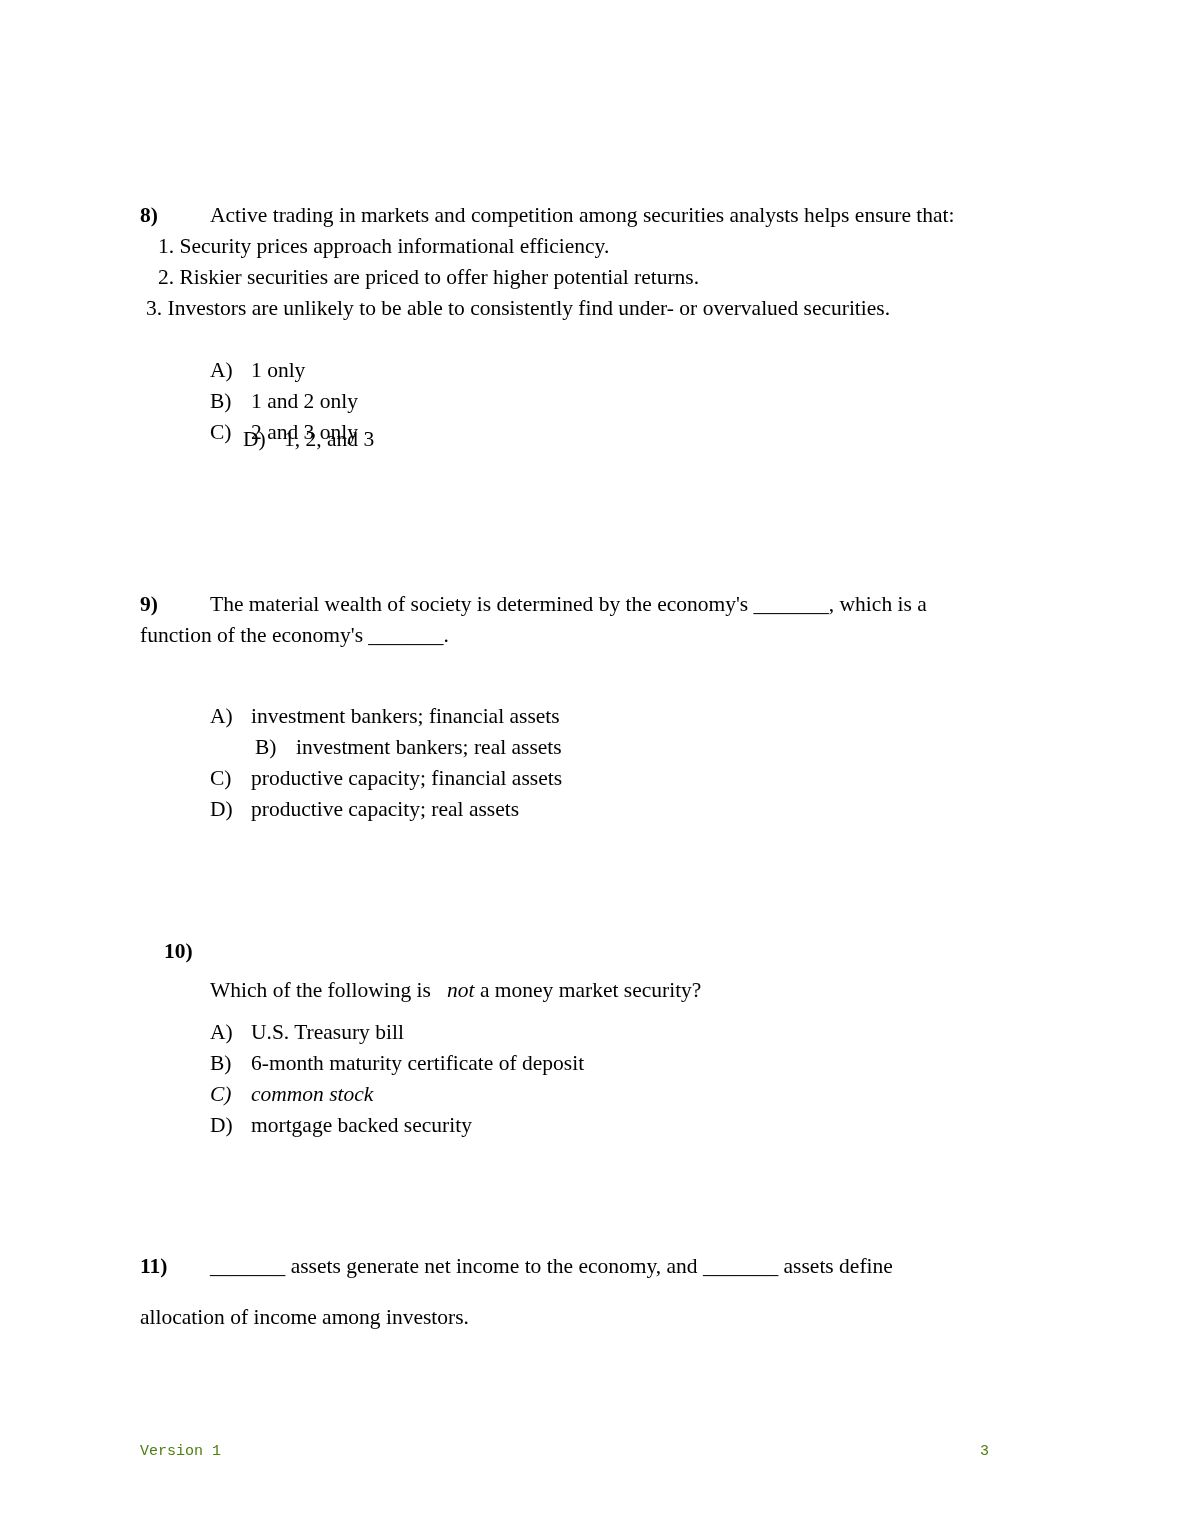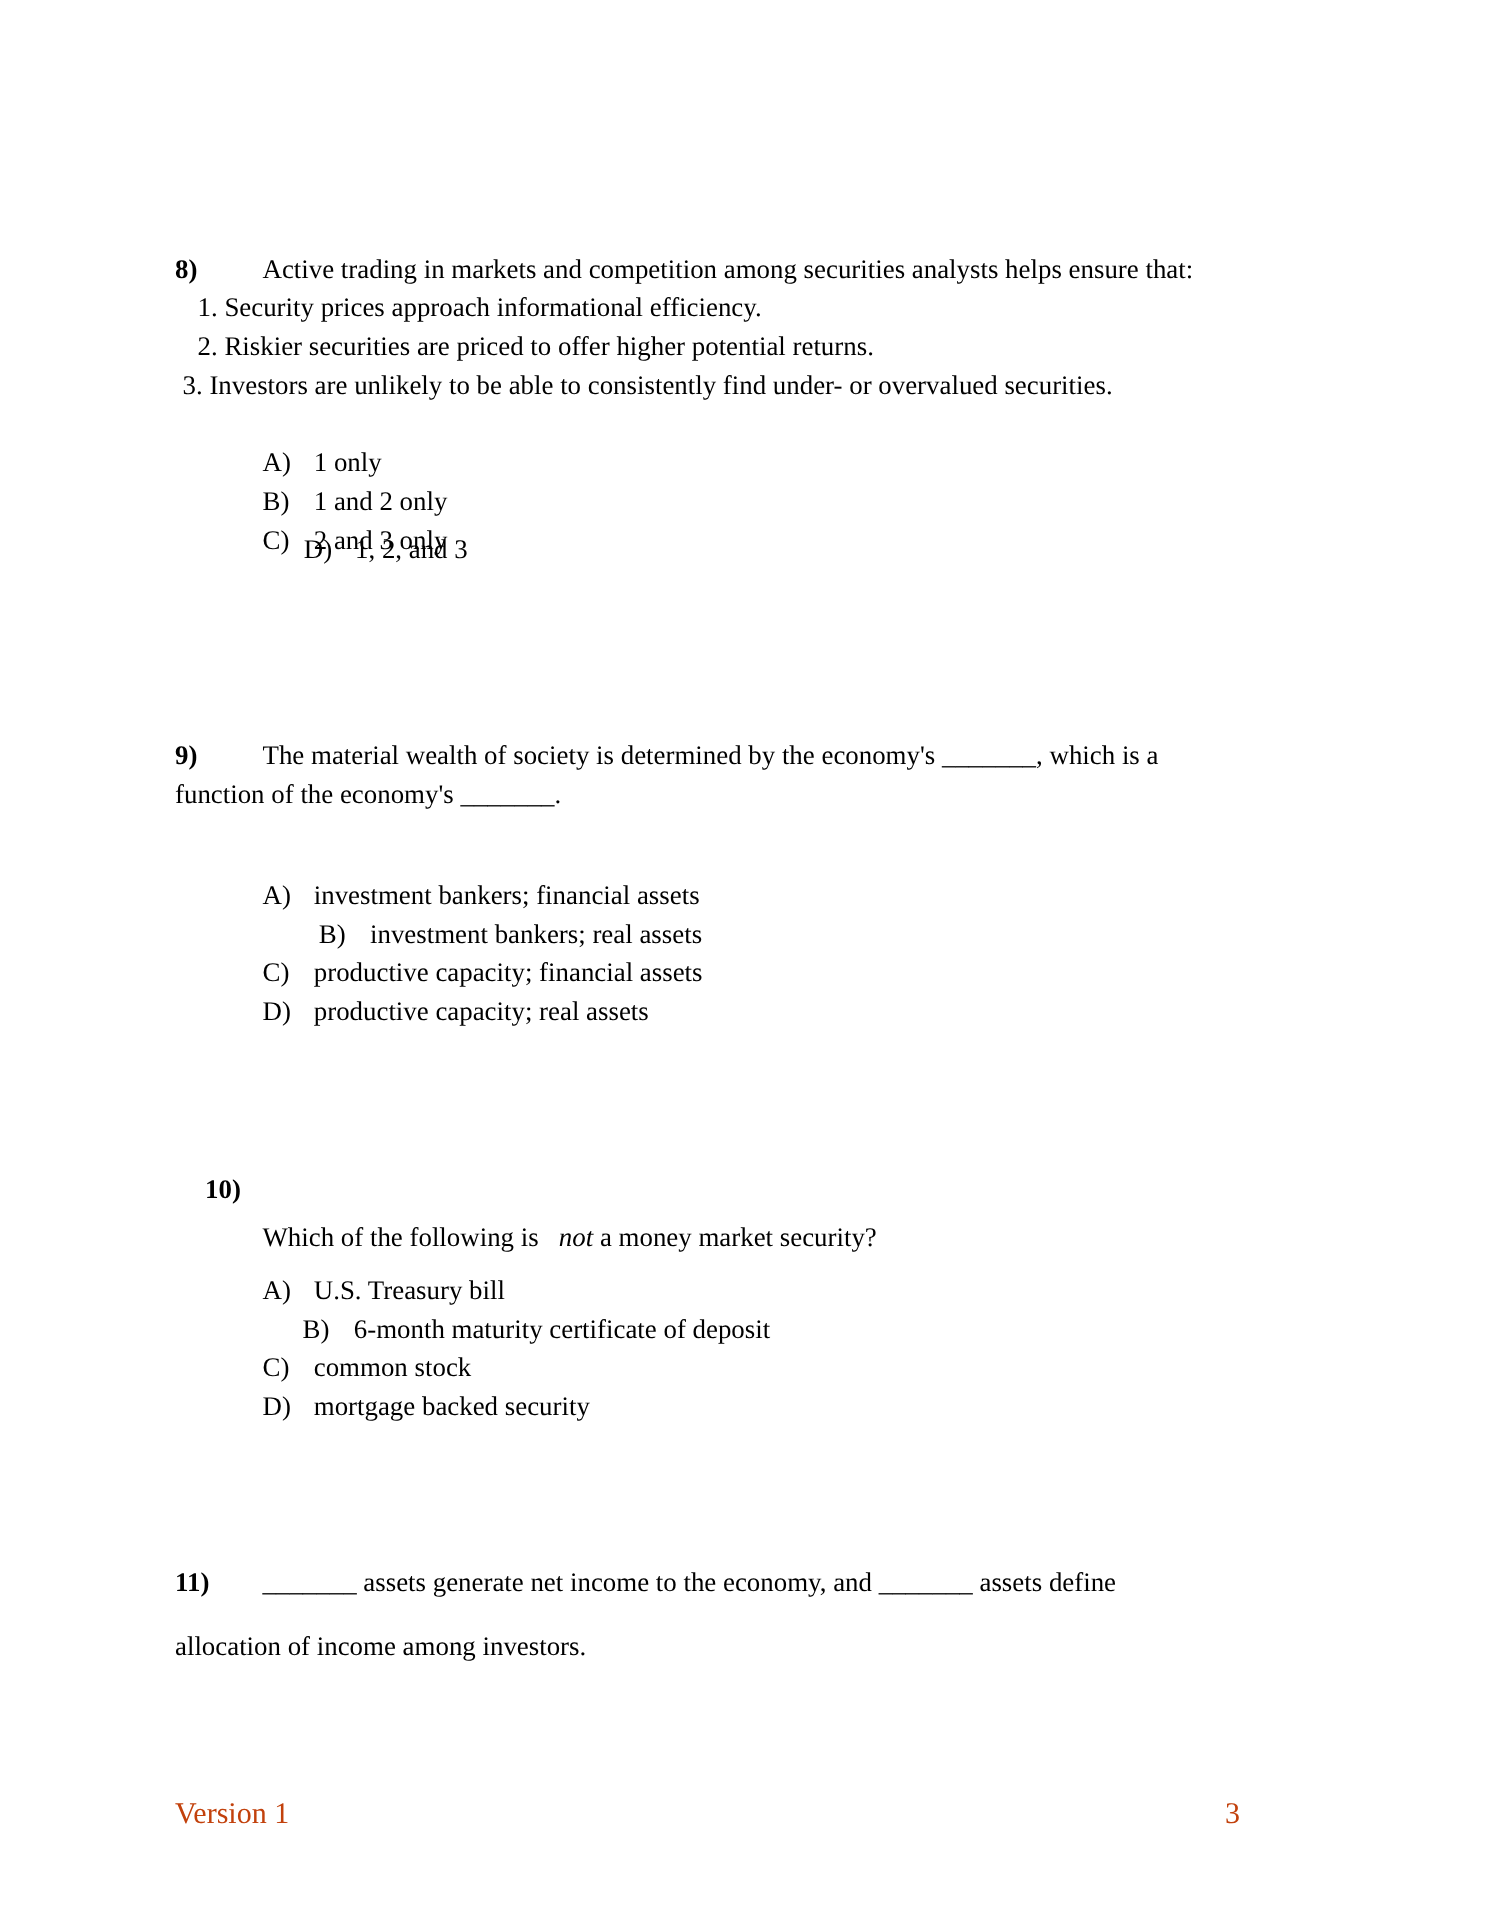--- a/index.html
+++ b/index.html
@@ -22,23 +22,23 @@
       line-height: 31px;
     }
     .qnum {
       font-weight: bold;
     }
     .opt-letter {
       display: inline-block;
       width: 41px;
     }
     .footer {
-      font-family: Liberation Serif, serif;
-      font-size: 24px;
-      color: #c2410c;
+      font-family: Liberation Mono, monospace;
+      font-size: 15px;
+      color: #4d7c0f;
     }
     em {
       font-style: italic;
     }
   </style>
 </head>
 <body>
 
 <div>
   <span class="abs qnum" style="left:140px; top:200px;">8)</span>
@@ -80,24 +80,24 @@
   </div>
 </div>
 
 <div>
   <span class="abs qnum" style="left:140px; top:936px;margin-left:24px;">10)</span>
   <span class="abs" style="left:210px; top:944px;margin-top:31px;"><span>Which of the following is</span>&nbsp;&nbsp;&nbsp;<em>not</em> <span>a money market security?</span></span>
 
   <div class="abs" style="left:210px; top:1017px;">
     <span class="opt-letter">A)</span><span>U.S. Treasury bill</span>
   </div>
-  <div class="abs" style="left:210px; top:1048px;margin-left:32px;">
+  <div class="abs" style="left:210px; top:1048px;">
     <span class="opt-letter">B)</span><span>6-month maturity certificate of deposit</span>
   </div>
-  <div class="abs" style="left:210px; top:1079px;">
+  <div class="abs" style="left:210px; top:1079px;font-style:italic;">
     <span class="opt-letter">C)</span><span>common stock</span>
   </div>
   <div class="abs" style="left:210px; top:1110px;">
     <span class="opt-letter">D)</span><span>mortgage backed security</span>
   </div>
 </div>
 
 <div>
   <span class="abs qnum" style="left:140px; top:1251px;">11)</span>
   <span class="abs" style="left:210px; top:1251px;">_______ assets generate net income to the economy, and _______ assets define</span>

